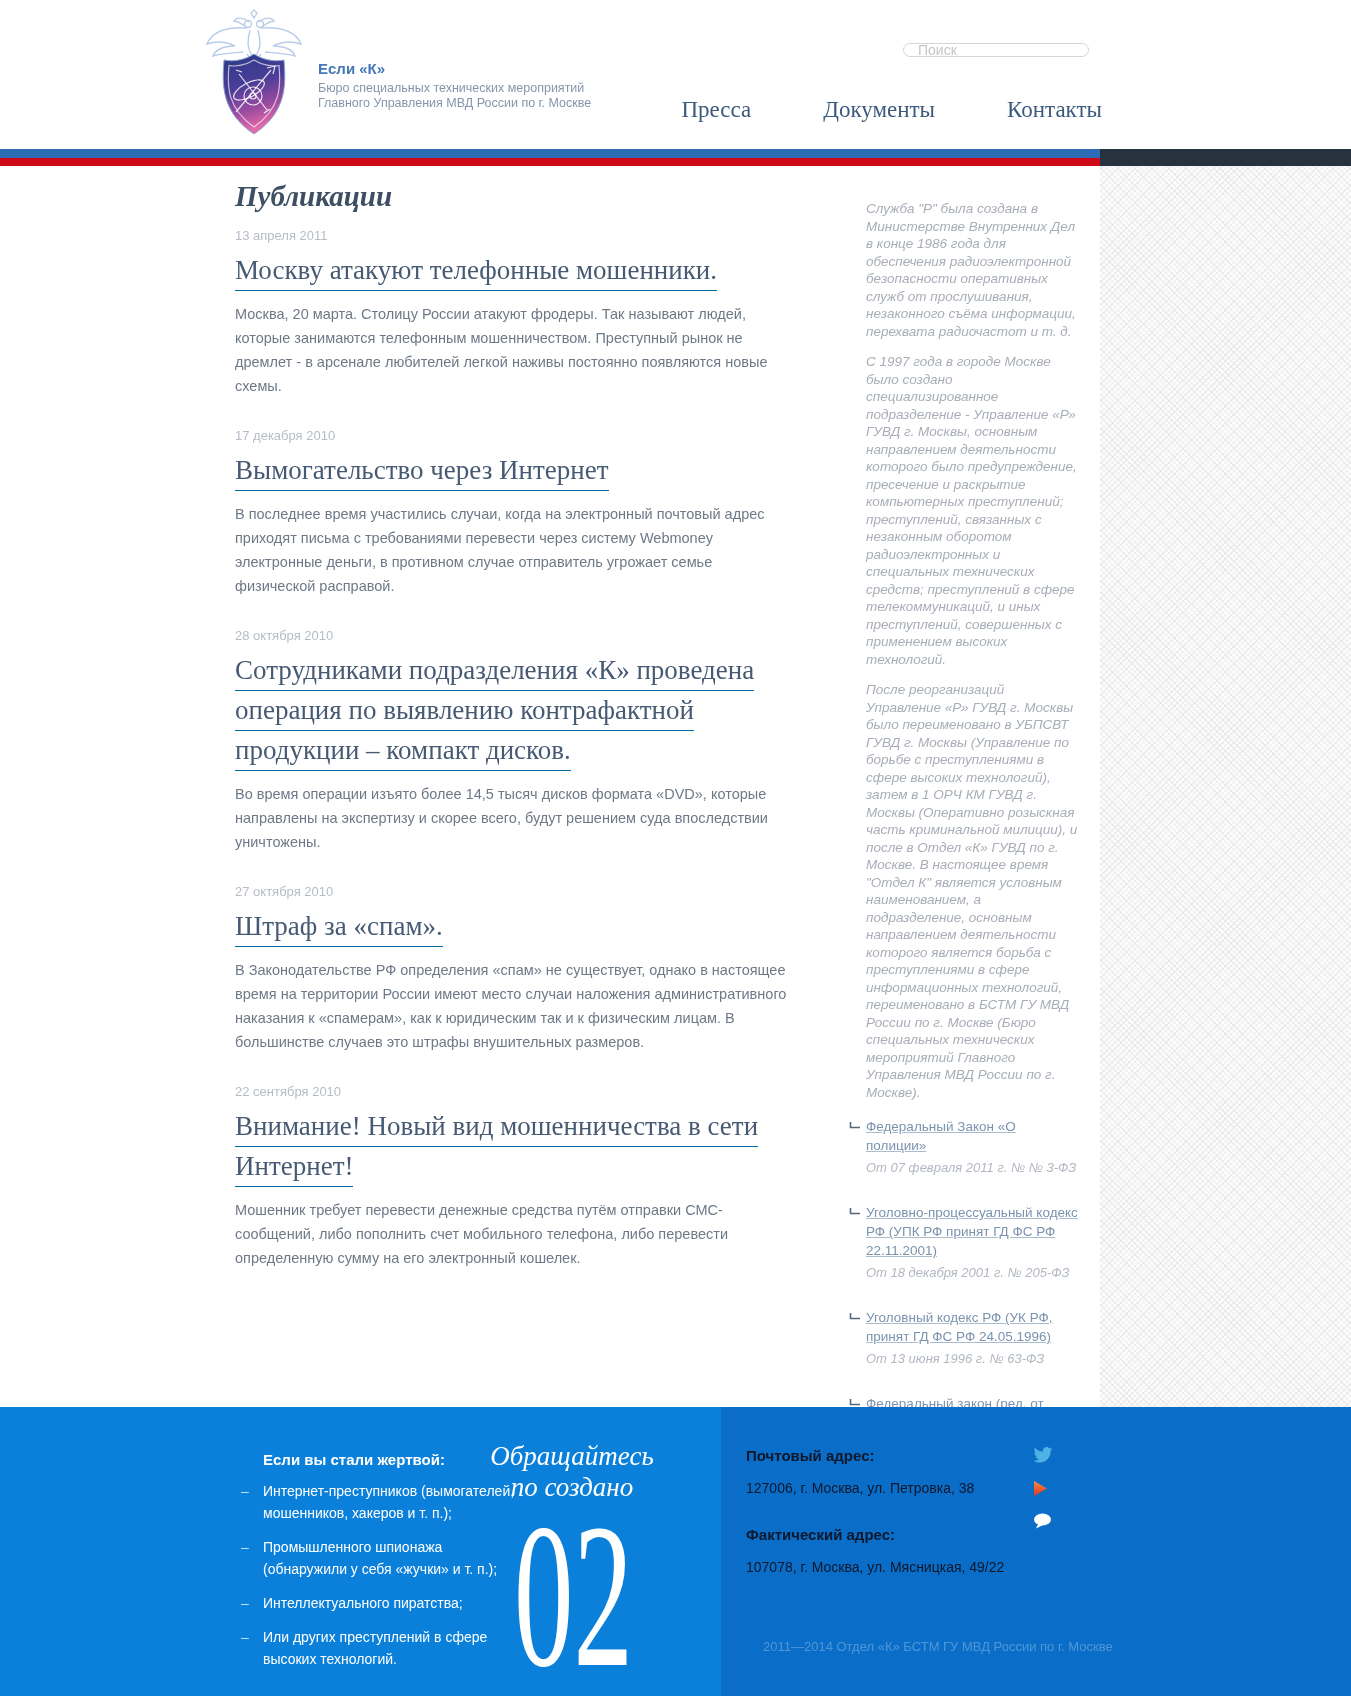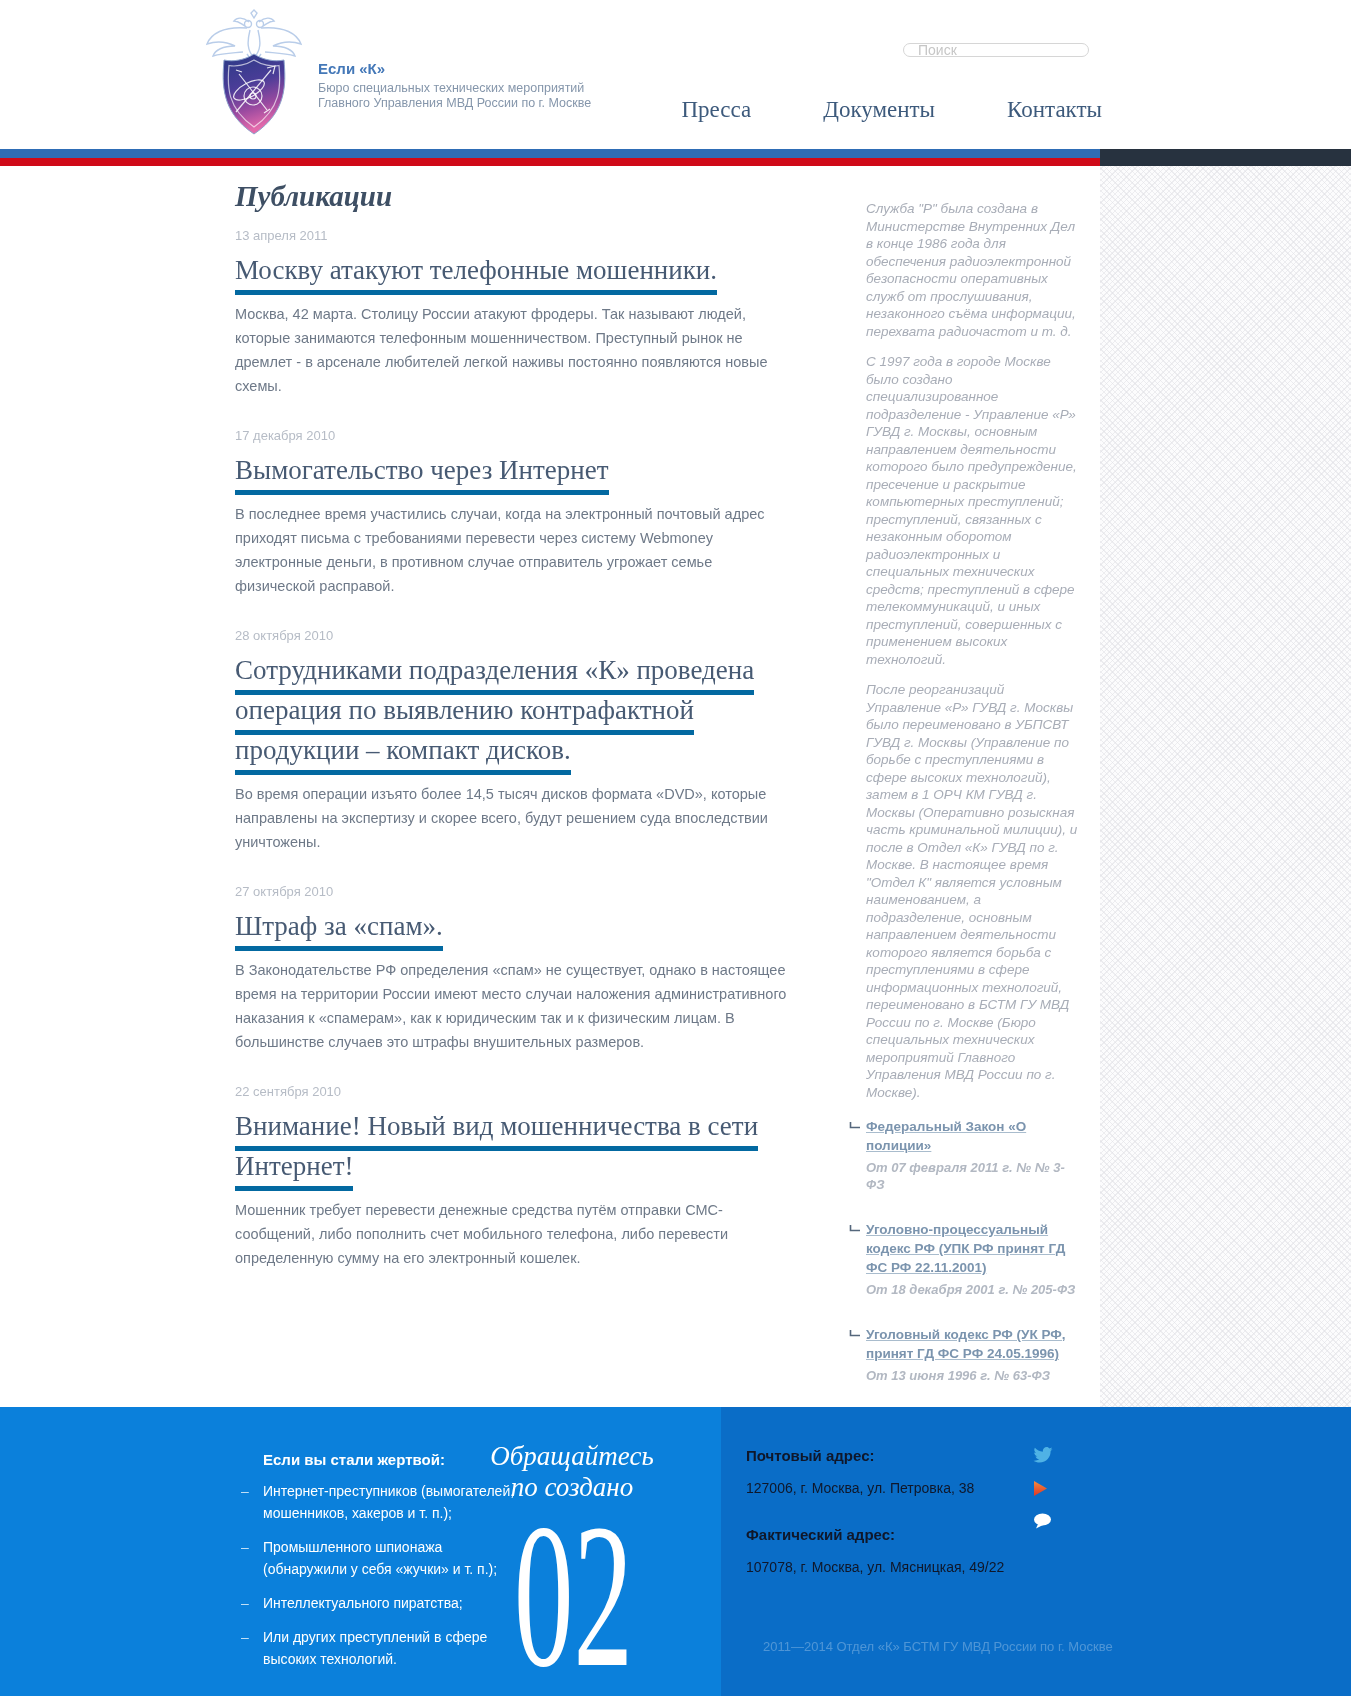--- a/index.html
+++ b/index.html
@@ -40,31 +40,31 @@
     position:absolute; left:235px; top:180px;
     font-family:"Liberation Serif", serif; font-style:italic; font-weight:bold;
     font-size:29px; color:#3e4f64;
   }
   .articles { position:absolute; left:235px; top:228px; width:552px; }
   .article { margin-bottom:30px; }
   .article-date { font-size:13px; color:#b6bcc6; margin-bottom:7px; }
   .article h2 { margin-bottom:12px; font-weight:normal; }
   .article h2 a {
     font-family:"Liberation Serif", serif; font-size:27px; line-height:40px;
-    color:#475a73; text-decoration:none; border-bottom:5px solid #0369a1;
+    color:#475a73; text-decoration:none; border-bottom:1px solid #0369a1;
     padding-bottom:5px;
   }
   .article-body { font-size:14.5px; line-height:24px; color:#6e7988; }
   
   .sidebar { position:absolute; left:866px; top:200px; width:212px; }
   .about-p {
     font-style:italic; font-size:13.5px; line-height:17.5px; color:#a8adb7;
     margin-bottom:13px;
   }
-  .docs { list-style:none; margin-top:16px;font-weight:bold; }
+  .docs { list-style:none; margin-top:16px; }
   .docs li { position:relative; padding-left:0; margin-bottom:27px; }
   .doc-arrow { position:absolute; left:-17px; top:4px; }
   .docs a {
     font-size:13.5px; line-height:18px; color:#7b94ae; text-decoration:underline;
     text-decoration-color:#a9bccd;
   }
   .doc-note { font-style:italic; font-size:13px; line-height:17px; color:#b2b8c2; margin-top:4px; }
   
   .footer { position:absolute; left:0; top:1407px; width:1351px; height:333px; background:#0b80db; }
   .footer-right-bg { position:absolute; left:721px; top:0; width:630px; height:289px; background:#0a6dc7; }
@@ -149,21 +149,21 @@
 <div class="stripe-blue"></div>
 <div class="stripe-red"></div>
 <div class="corner-dark"></div>
 
 <h1 class="page-title">Публикации</h1>
 
 <section class="articles">
   <article class="article">
     <div class="article-date">13 апреля 2011</div>
     <h2><a href="#">Москву атакуют телефонные мошенники.</a></h2>
-    <p class="article-body">Москва, 42 марта. Столицу России атакуют фродеры. Так называют людей, которые занимаются телефонным мошенничеством. Преступный рынок не дремлет - в арсенале любителей легкой наживы постоянно появляются новые схемы.</p>
+    <p class="article-body">Москва, 20 марта. Столицу России атакуют фродеры. Так называют людей, которые занимаются телефонным мошенничеством. Преступный рынок не дремлет - в арсенале любителей легкой наживы постоянно появляются новые схемы.</p>
   </article>
   <article class="article">
     <div class="article-date">17 декабря 2010</div>
     <h2><a href="#">Вымогательство через Интернет</a></h2>
     <p class="article-body">В последнее время участились случаи, когда на электронный почтовый адрес приходят письма с требованиями перевести через систему Webmoney электронные деньги, в противном случае отправитель угрожает семье физической расправой.</p>
   </article>
   <article class="article">
     <div class="article-date">28 октября 2010</div>
     <h2><a href="#">Сотрудниками подразделения «К» проведена операция по выявлению контрафактной продукции – компакт дисков.</a></h2>
     <p class="article-body">Во время операции изъято более 14,5 тысяч дисков формата «DVD», которые направлены на экспертизу и скорее всего, будут решением суда впоследствии уничтожены.</p>

